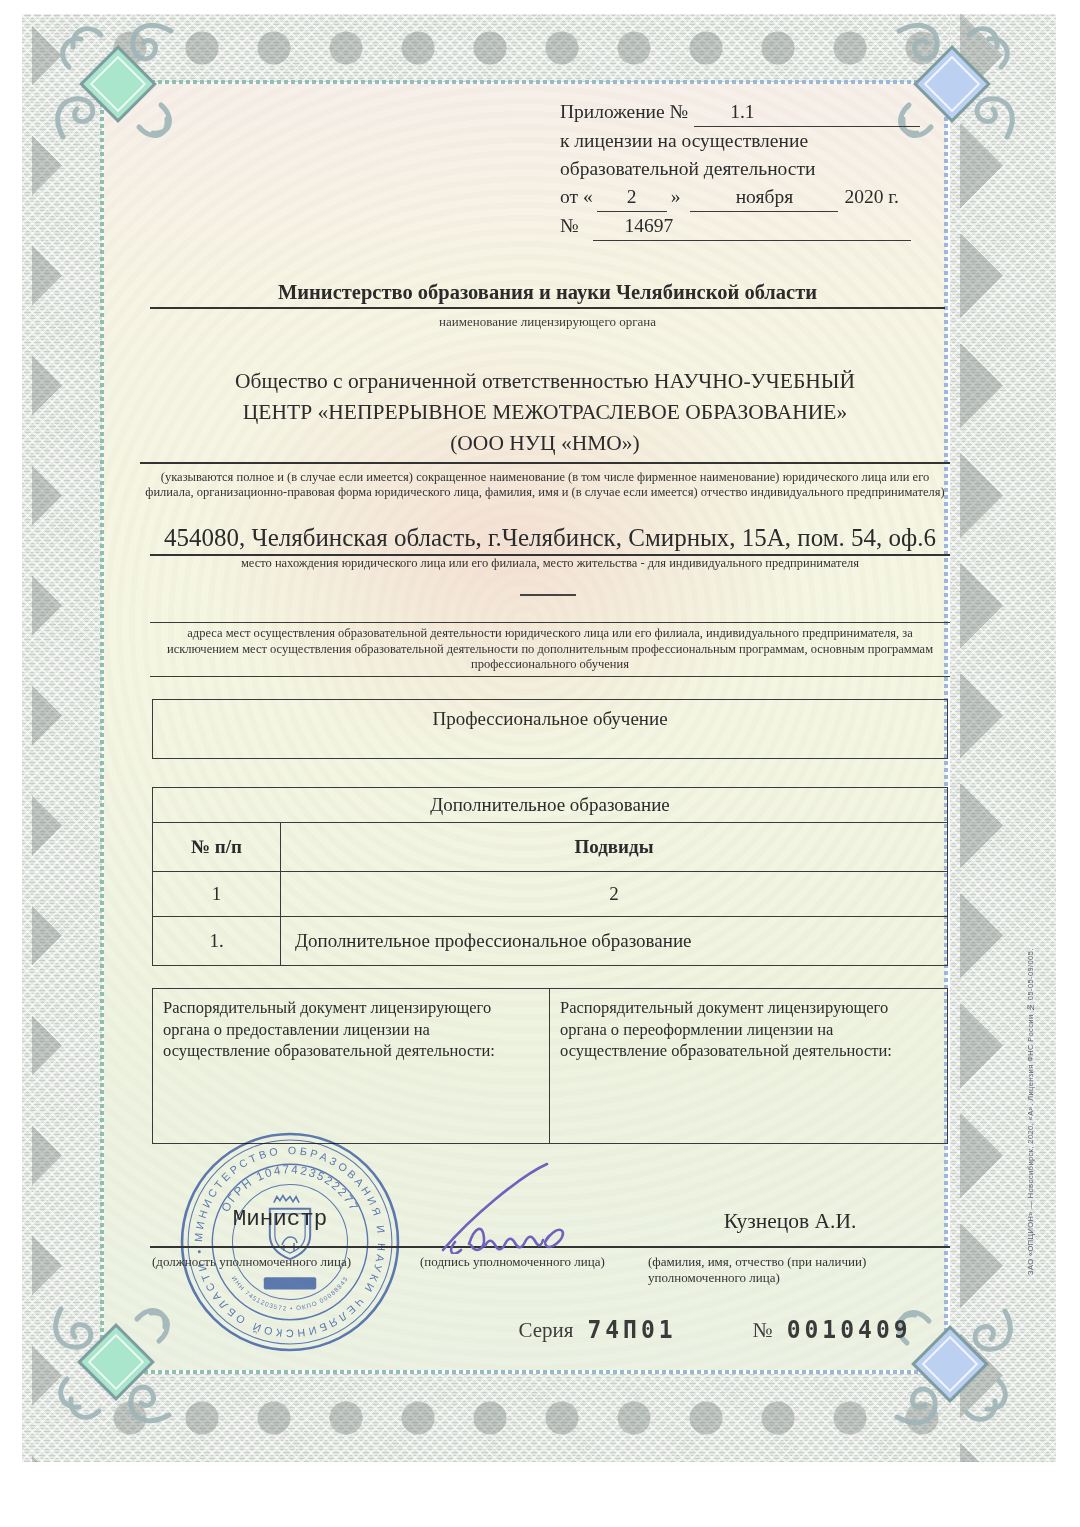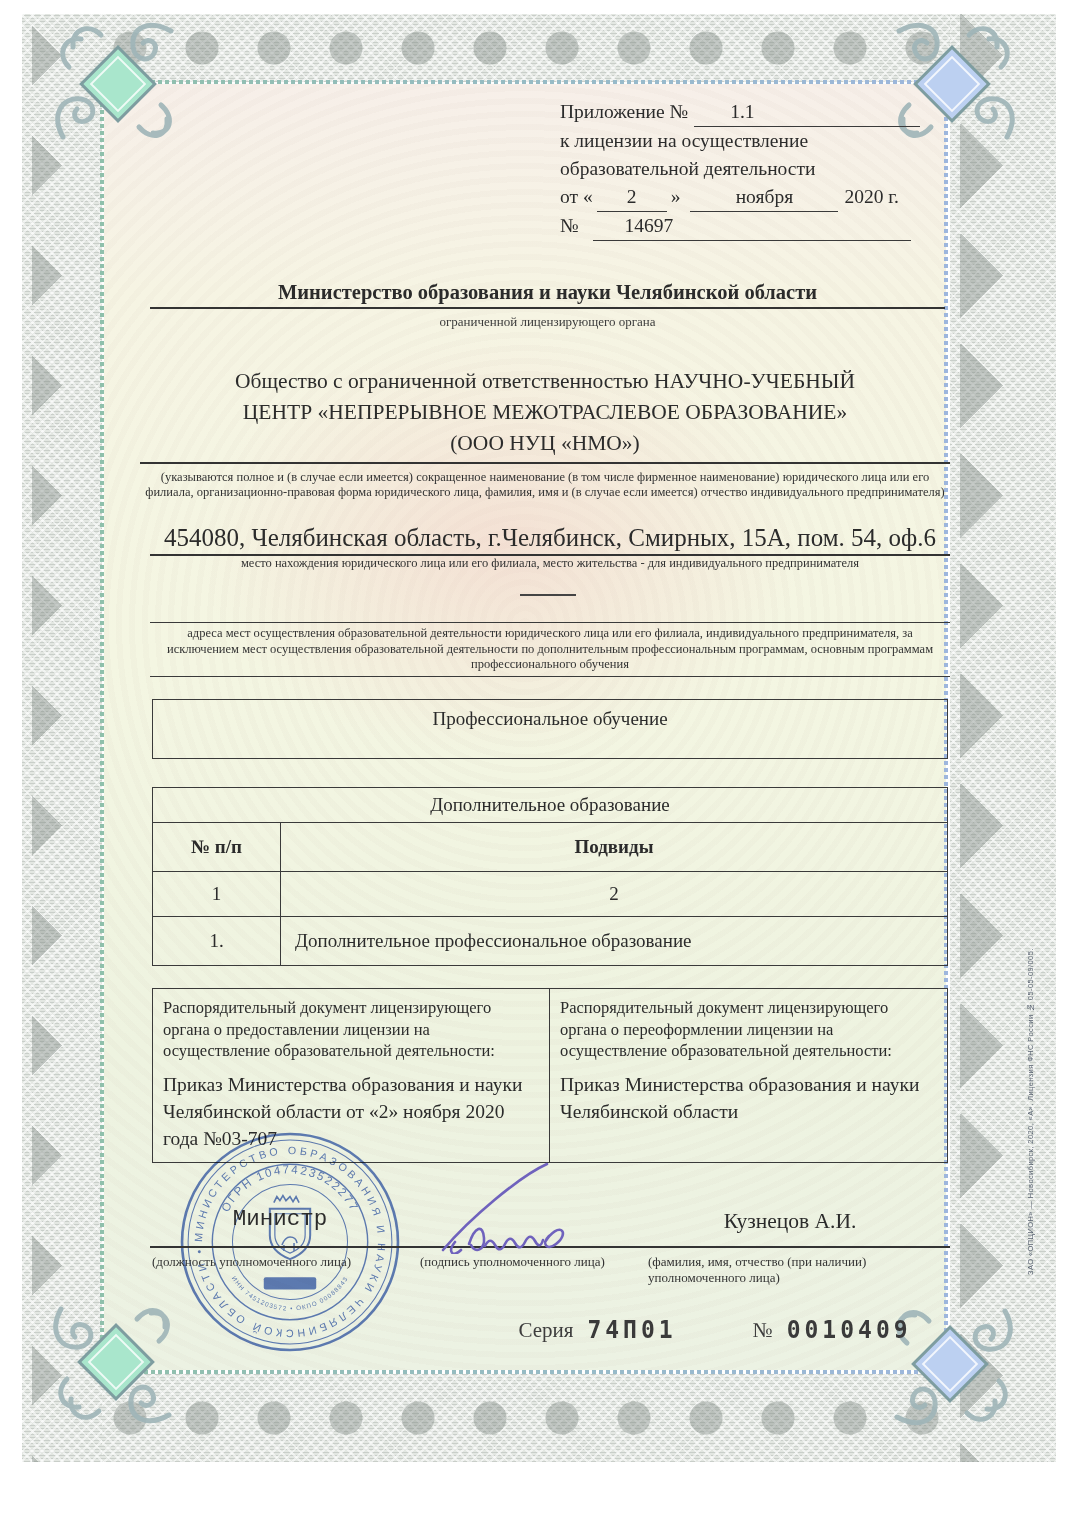--- a/index.html
+++ b/index.html
@@ -168,21 +168,21 @@
       <span class="u month">ноября</span>
       <span>2020 г.</span>
     </div>
     <div class="row">
       <span>№</span>
       <span class="u licno">14697</span>
     </div>
   </div>
 
   <div class="abs ministry">Министерство образования и науки Челябинской области</div>
-  <div class="abs ministry-cap">ограниченной лицензирующего органа</div>
+  <div class="abs ministry-cap">наименование лицензирующего органа</div>
 
   <div class="abs org">
     <div>Общество с ограниченной ответственностью  НАУЧНО-УЧЕБНЫЙ</div>
     <div>ЦЕНТР «НЕПРЕРЫВНОЕ МЕЖОТРАСЛЕВОЕ ОБРАЗОВАНИЕ»</div>
     <div>(ООО НУЦ «НМО»)</div>
   </div>
   <div class="abs org-cap">(указываются полное и (в случае если имеется) сокращенное наименование (в том числе фирменное наименование) юридического лица или его филиала, организационно-правовая форма юридического лица, фамилия, имя и (в случае если имеется) отчество индивидуального предпринимателя)</div>
 
   <div class="abs addr">454080, Челябинская область, г.Челябинск,  Смирных, 15А, пом. 54, оф.6</div>
   <div class="abs addr-cap">место нахождения юридического лица или его филиала, место жительства - для индивидуального предпринимателя</div>
@@ -204,25 +204,23 @@
     </div>
     <div class="trow h-data">
       <div class="c1">1.</div>
       <div class="c2 left">Дополнительное профессиональное образование</div>
     </div>
   </div>
 
   <div class="abs orders">
     <div class="cell lft">
       <div class="hd">Распорядительный документ лицензирующего органа о предоставлении лицензии на осуществление образовательной деятельности:</div>
-      <div class="bd">Приказ Министерства образования и науки Челябинской области от «2» ноября  2020 года №03-707</div>
     </div>
     <div class="cell">
       <div class="hd">Распорядительный документ лицензирующего органа о переоформлении лицензии на осуществление образовательной деятельности:</div>
-      <div class="bd">Приказ Министерства образования и науки Челябинской области</div>
     </div>
   </div>
 
   <svg class="abs stamp" viewBox="0 0 222 222">
     <defs>
       <path id="ringO" d="M 24,111 A 87,87 0 1,1 198,111 A 87,87 0 1,1 24,111"></path>
       <path id="arcTop" d="M 43,111 A 68,68 0 1,1 179,111"></path>
       <path id="arcBot" d="M 43,111 A 68,68 0 0,0 179,111"></path>
     </defs>
     <g stroke="#4d6ebe" fill="none">

